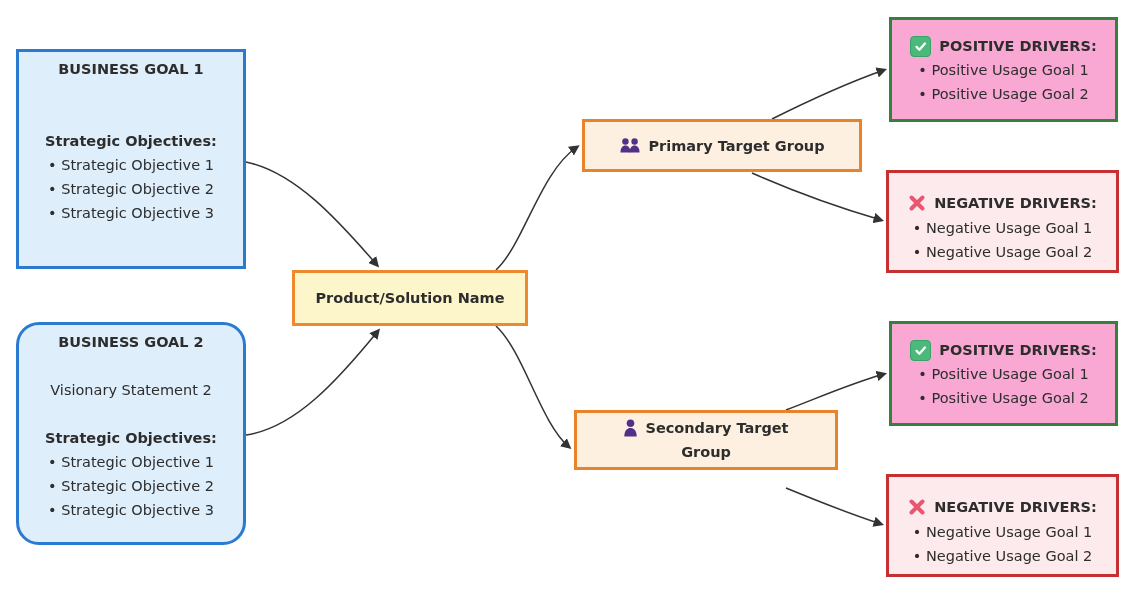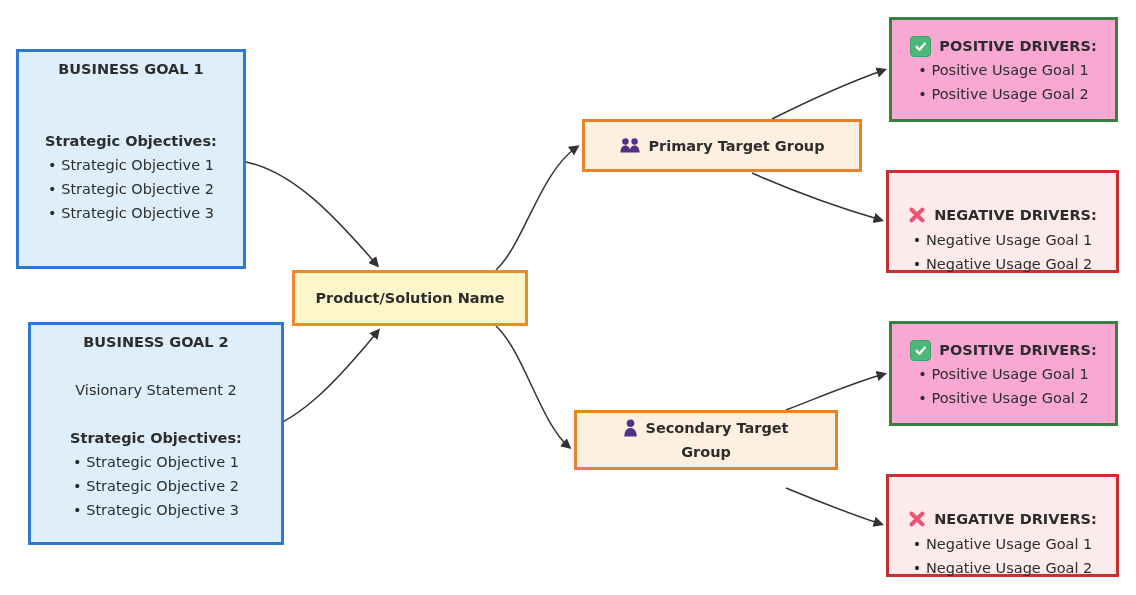--- a/index.html
+++ b/index.html
@@ -11,21 +11,21 @@
   .node{position:absolute;box-sizing:border-box;text-align:center;}
   .line{line-height:24px;font-size:14.5px;white-space:nowrap;}
   .b{font-weight:bold;}
   .spacer{height:24px;}
   .bullet::before{content:"• ";}
   
   .goal{background:#dfeefb;border:3px solid #2a7ad2;padding-top:5px;}
   .product{background:#fdf6cb;border:3px solid #ed8a2d;display:flex;align-items:center;justify-content:center;}
   .target{background:#fdf0e0;border:3px solid #e8832a;display:flex;flex-direction:column;align-items:center;justify-content:center;}
   .pos{background:#f9a8d4;border:3px solid #35803c;padding-top:14px;}
-  .neg{background:#fdeaec;border:3px solid #c53030;padding-top:30px;}
+  .neg{background:#fdeaec;border:3px solid #c53030;padding-top:18px;}
   .heading-row{display:inline-flex;align-items:center;gap:8px;}
   .icon{display:inline-flex;align-items:center;justify-content:center;flex:none;}
   .check-box{width:19px;height:19px;background:#4ab97a;border:1px solid #3aa268;border-radius:4px;}
   .label-row{display:inline-flex;align-items:center;gap:7px;}
 </style>
 </head>
 <body>
 
 <div class="canvas">
 
@@ -50,21 +50,21 @@
   <div class="node goal" style="left:16px;top:49px;width:230px;height:220px;">
     <div class="line b">BUSINESS GOAL 1</div>
     <div class="spacer"></div>
     <div class="spacer"></div>
     <div class="line b">Strategic Objectives:</div>
     <div class="line bullet">Strategic Objective 1</div>
     <div class="line bullet">Strategic Objective 2</div>
     <div class="line bullet">Strategic Objective 3</div>
   </div>
 
-  <div class="node goal" style="left:28px;top:322px;width:256px;height:223px;">
+  <div class="node goal" style="left:16px;top:322px;width:230px;height:223px;border-radius:23px;">
     <div class="line b">BUSINESS GOAL 2</div>
     <div class="spacer"></div>
     <div class="line">Visionary Statement 2</div>
     <div class="spacer"></div>
     <div class="line b">Strategic Objectives:</div>
     <div class="line bullet">Strategic Objective 1</div>
     <div class="line bullet">Strategic Objective 2</div>
     <div class="line bullet">Strategic Objective 3</div>
   </div>
 

